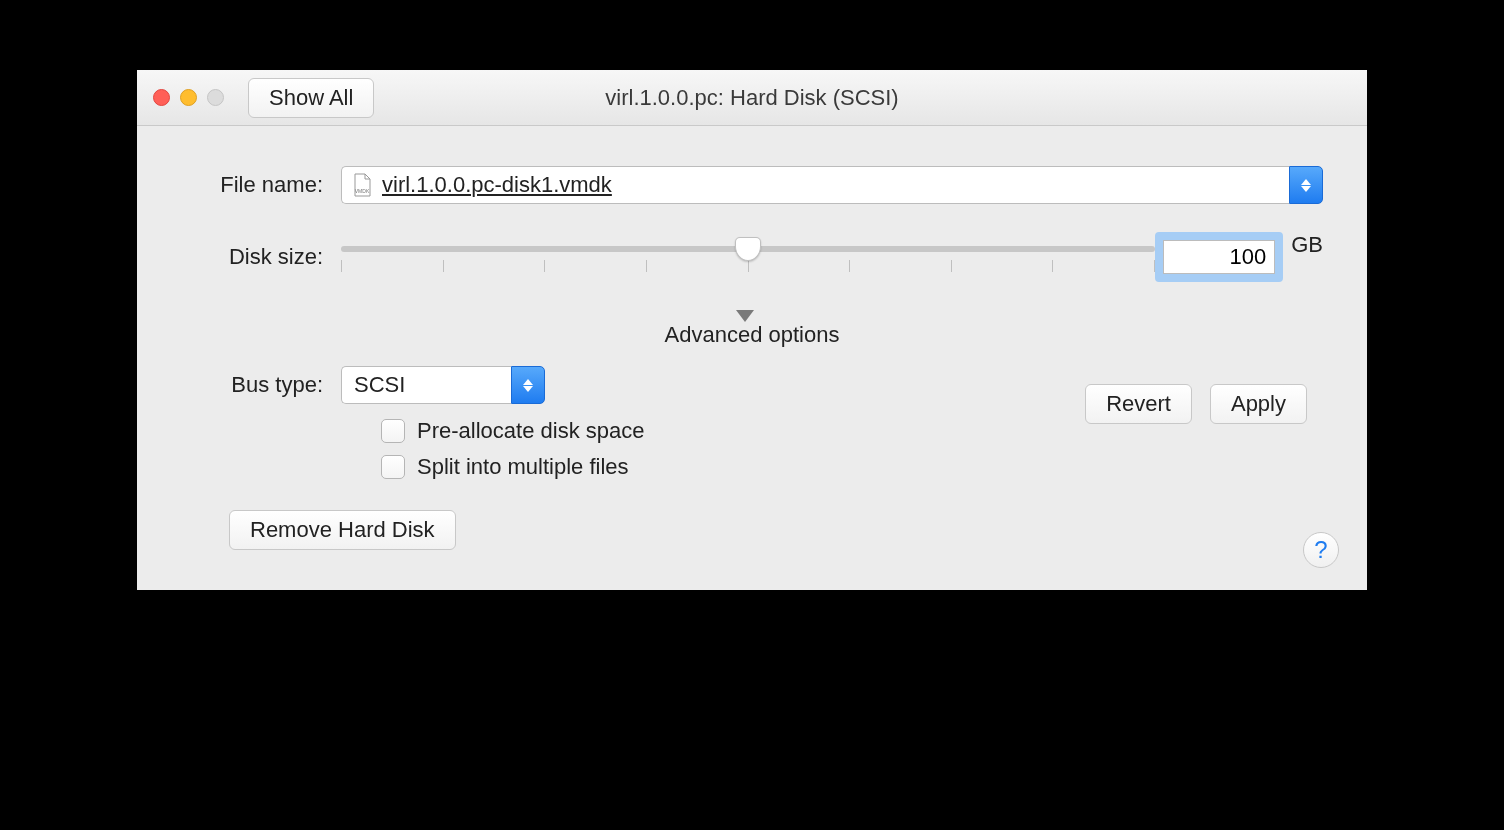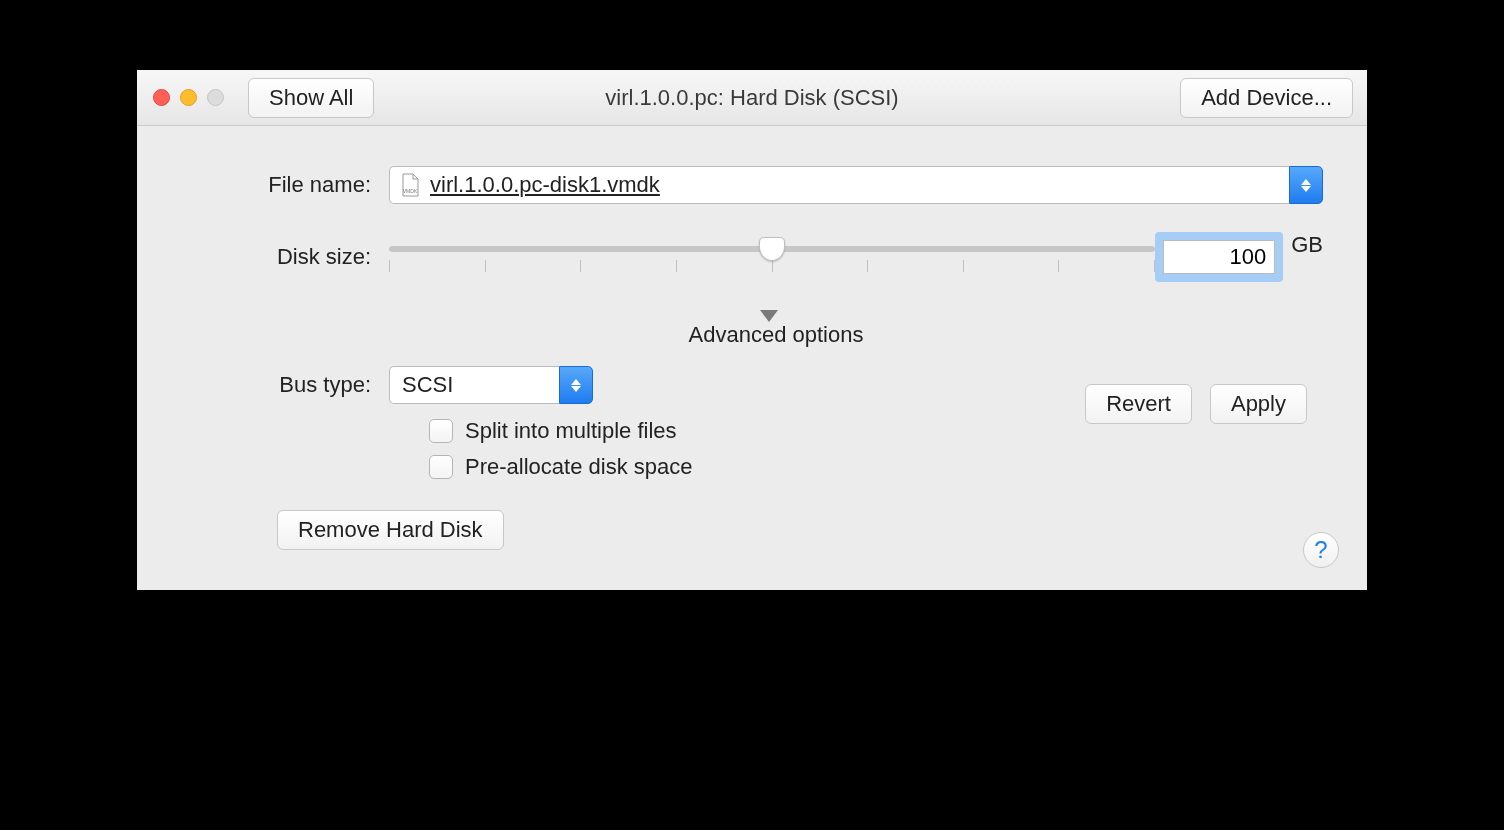--- a/index.html
+++ b/index.html
@@ -49,21 +49,21 @@
 .showall { margin-left: 24px; }
 .title {
   position: absolute;
   left: 0; right: 0;
   text-align: center;
   font-size: 22px;
   color: #3a3a3a;
   pointer-events: none;
 }
 .add-device { position: absolute; right: 14px; }
-.content { padding: 40px 44px 40px 44px; position: relative; margin-left: 48px; }
+.content { padding: 40px 44px 40px 44px; position: relative; }
 .row { display: flex; align-items: center; margin-bottom: 28px; }
 .row .lbl { width: 160px; text-align: right; padding-right: 18px; color:#222; }
 .combo {
   flex: 1;
   height: 38px;
   background: #fff;
   border-top: 1px solid #bcbcbc;
   border-left: 1px solid #bcbcbc;
   border-bottom: 1px solid #bcbcbc;
   border-right: none;
@@ -186,21 +186,20 @@
 
 <div class="window">
   <div class="titlebar">
     <div class="traffic">
       <div class="dot red"></div>
       <div class="dot yellow"></div>
       <div class="dot grey"></div>
     </div>
     <button class="mac-btn showall">Show All</button>
     <div class="title">virl.1.0.0.pc: Hard Disk (SCSI)</div>
-    <button class="mac-btn add-device">Add Device...</button>
   </div>
 
   <div class="content">
 
     <div class="row">
       <div class="lbl">File name:</div>
       <div class="combo">
         <span class="doc-icon">
           <svg viewBox="0 0 20 24">
               <path d="M3 1h10l5 5v17H3z" fill="#fff" stroke="#999" stroke-width="1"></path>
@@ -268,26 +267,26 @@
             </svg>
           <svg viewBox="0 0 10 6">
               <path d="M0 0 L5 6 L10 0 Z" fill="#fff"></path>
             </svg>
         </div>
       </div>
     </div>
 
     <div class="checkbox-row">
       <div class="chk"></div>
-      <span>Split into multiple files</span>
+      <span>Pre-allocate disk space</span>
     </div>
 
     <div class="checkbox-row">
       <div class="chk"></div>
-      <span>Pre-allocate disk space</span>
+      <span>Split into multiple files</span>
     </div>
 
     <div class="remove-row">
       <button class="mac-btn">Remove Hard Disk</button>
     </div>
 
     <div class="help">?</div>
 
   </div>
 </div>

